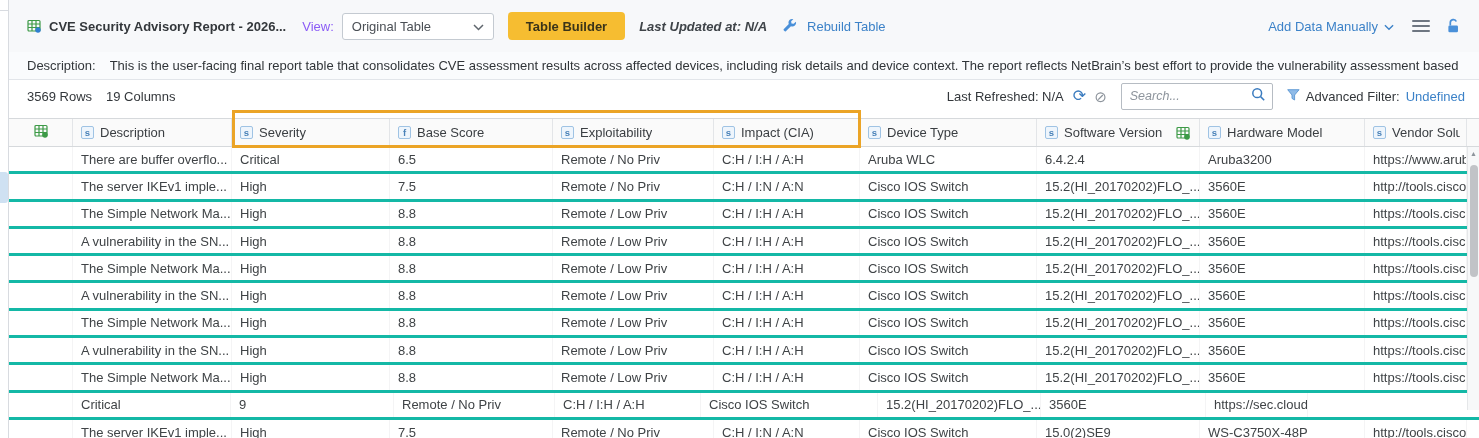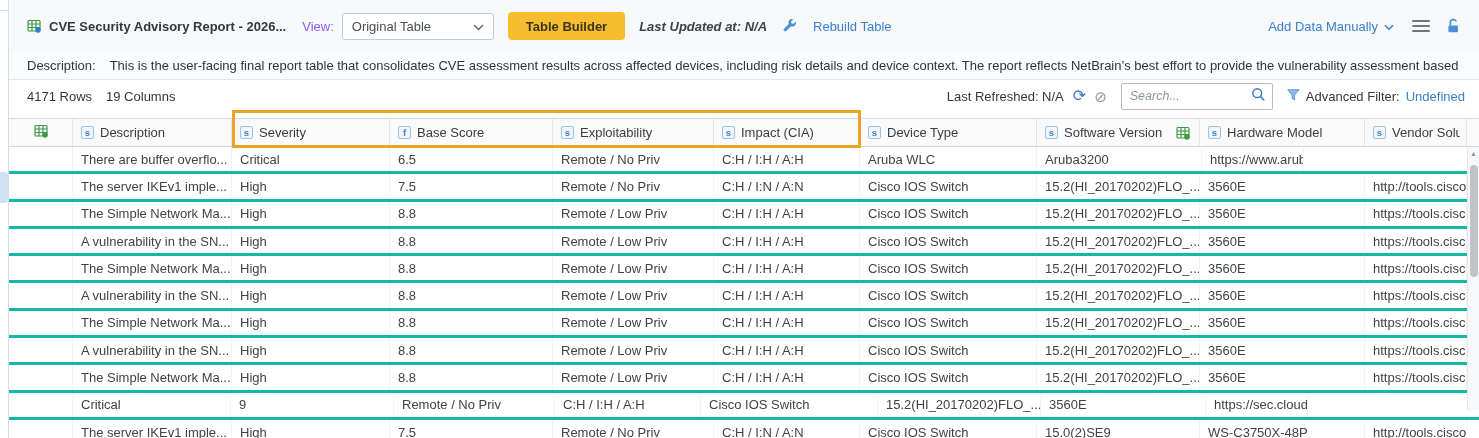--- a/index.html
+++ b/index.html
@@ -14,21 +14,21 @@
   .toolbar { height:52px; background:#f7f8fa; display:flex; align-items:center; padding:0 18px 0 18px; }
   .toolbar .tbl-icon { display:inline-flex; margin-right:8px; }
   .title { font-weight:700; color:#33373b; white-space:nowrap; }
   .view-label { margin-left:16px; color:#8b5cf6; }
   .select { margin-left:8px; width:152px; height:27px; background:#fff; border:1px solid #c4cad1; border-radius:3px;
     display:flex; align-items:center; justify-content:space-between; padding:0 9px; color:#4a4f55; cursor:pointer; }
   .btn-yellow { margin-left:14px; height:28px; padding:0 18px; background:#f6bd31; border:none; border-radius:4px;
     font-family:inherit; font-size:13px; font-weight:700; color:#3a3419; cursor:pointer; }
   .last-updated { margin-left:14px; font-style:italic; font-weight:600; color:#3f4449; white-space:nowrap; }
   .link { color:#3c82c8; text-decoration:none; cursor:pointer; white-space:nowrap; }
-  .rebuild { margin-left:16px; display:flex; align-items:center; gap:16px;text-align:right; }
+  .rebuild { margin-left:16px; display:flex; align-items:center; gap:10px;text-align:right; }
   .toolbar-right { margin-left:auto; display:flex; align-items:center; }
   .add-data { display:flex; align-items:center; gap:6px; }
   .hamburger { margin-left:18px; width:18px; cursor:pointer; }
   .hamburger div { height:2px; background:#6e7681; margin:3px 0; border-radius:1px; }
   .lock { margin-left:16px; cursor:pointer; display:inline-flex; }
 
   
   .desc-row { height:28px; background:#fafbfd; border-bottom:1px solid #e2e5ea; display:flex; align-items:center; padding:0 18px; overflow:hidden; }
   .desc-label { color:#33373b; margin-right:14px; flex:none; }
   .desc-text { color:#303438; white-space:nowrap; overflow:hidden; }
@@ -129,21 +129,21 @@
       </span>
     </span>
   </div>
 
   <div class="desc-row">
     <span class="desc-label">Description:</span>
     <span class="desc-text">This is the user-facing final report table that consolidates CVE assessment results across affected devices, including risk details and device context. The report reflects NetBrain’s best effort to provide the vulnerability assessment based on available data. However, results m...</span>
   </div>
 
   <div class="stats-row">
-    <span class="stat">4171 Rows</span>
+    <span class="stat">3569 Rows</span>
     <span class="stat">19 Columns</span>
     <span class="stats-right">
       <span class="refreshed">Last Refreshed: N/A</span>
       <span class="icon-refresh">⟳</span>
       <span class="icon-noref">⊘</span>
       <span class="search-box">
         <input placeholder="Search..." style="">
         <span>
           <svg width="15" height="15" viewBox="0 0 15 15">
               <circle cx="6.2" cy="6.2" r="4.4" fill="none" stroke="#3a7bbf" stroke-width="1.5"></circle>
@@ -222,20 +222,21 @@
       </div>
     <div class="grid-body" id="grid-body">
         <div class="grow">
           <div class="gcell" style="width: 64px;"></div>
           <div class="gcell" style="width: 159px;">There are buffer overflo...</div>
           <div class="gcell" style="width: 158px;">Critical</div>
           <div class="gcell" style="width: 163px;">6.5</div>
           <div class="gcell" style="width: 161px;">Remote / No Priv</div>
           <div class="gcell" style="width: 146px;">C:H / I:H / A:H</div>
           <div class="gcell" style="width: 177px;">Aruba WLC</div>
+          <div class="gcell" style="width: 163px;">6.4.2.4</div>
           <div class="gcell" style="width: 165px;">Aruba3200</div>
           <div class="gcell" style="width: 102px;">https://www.aruba</div>
         </div>
         <div class="grow">
           <div class="gcell" style="width: 64px;"></div>
           <div class="gcell" style="width: 159px;">The server IKEv1 imple...</div>
           <div class="gcell" style="width: 158px;">High</div>
           <div class="gcell" style="width: 163px;">7.5</div>
           <div class="gcell" style="width: 161px;">Remote / No Priv</div>
           <div class="gcell" style="width: 146px;">C:H / I:N / A:N</div>

